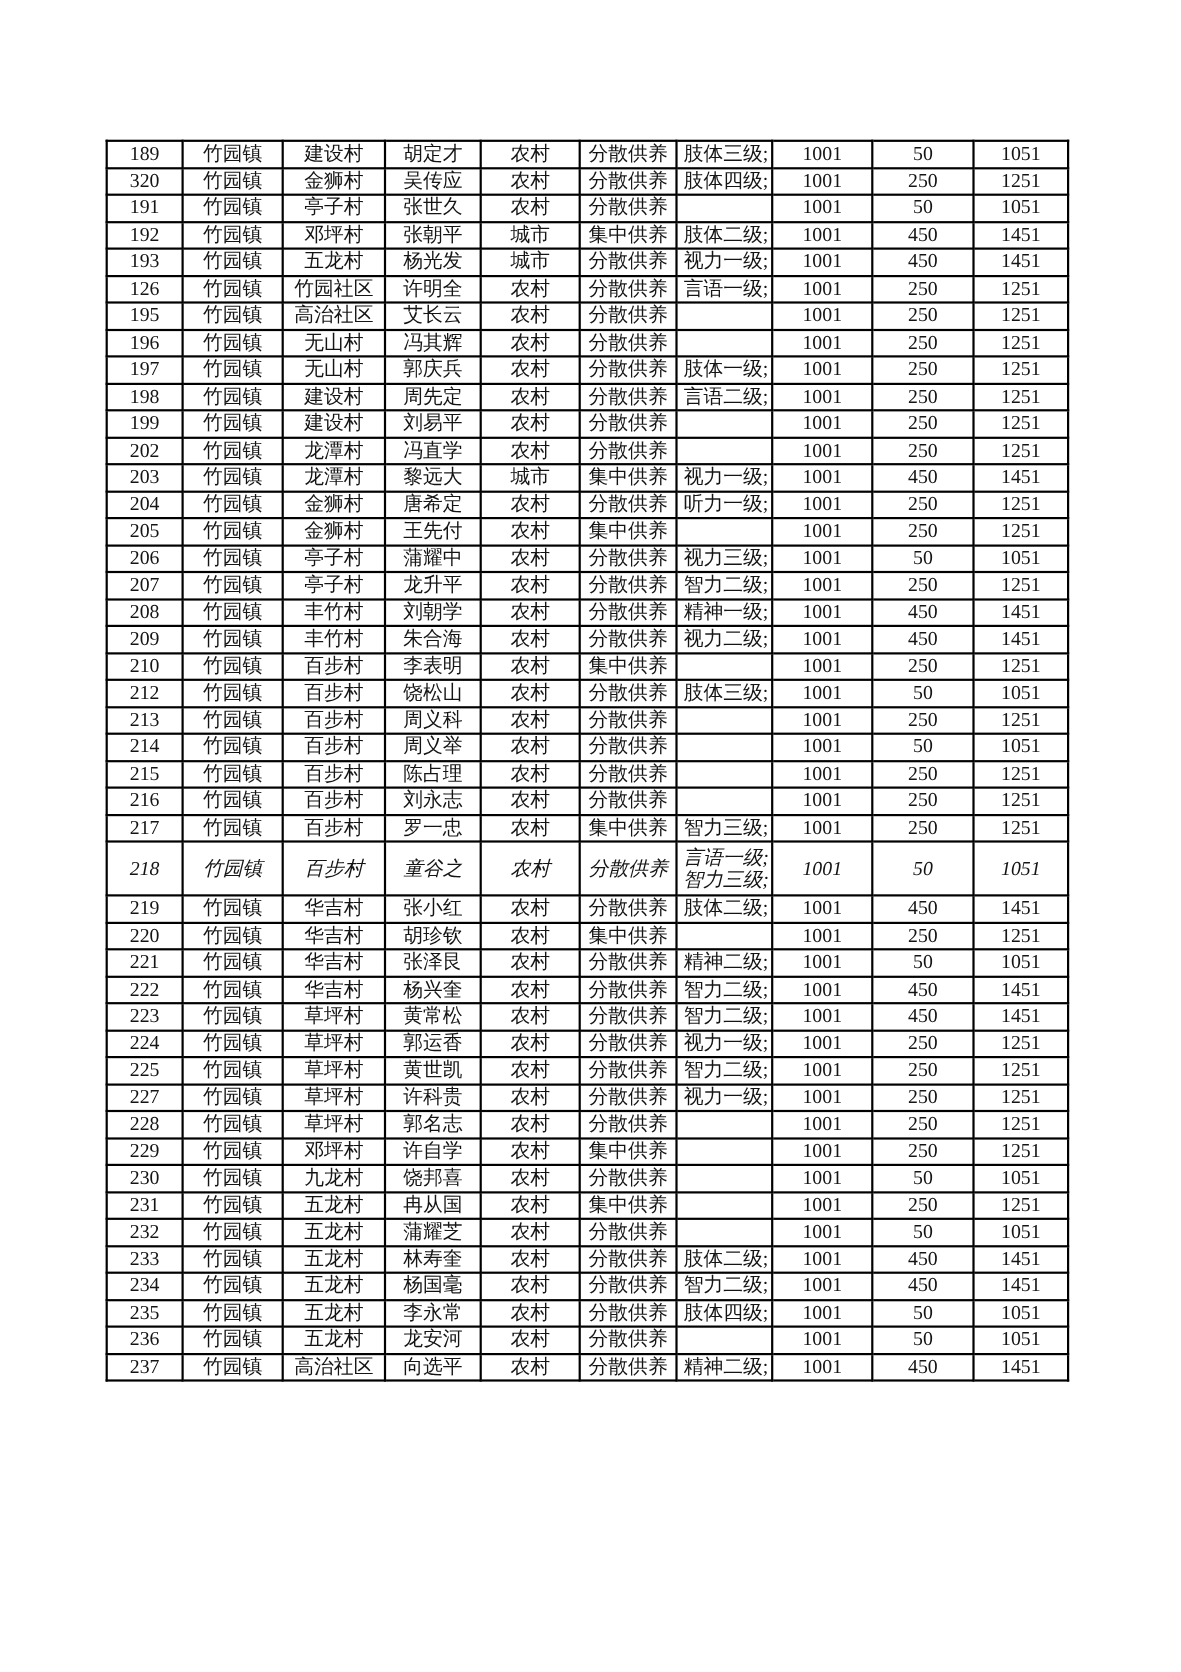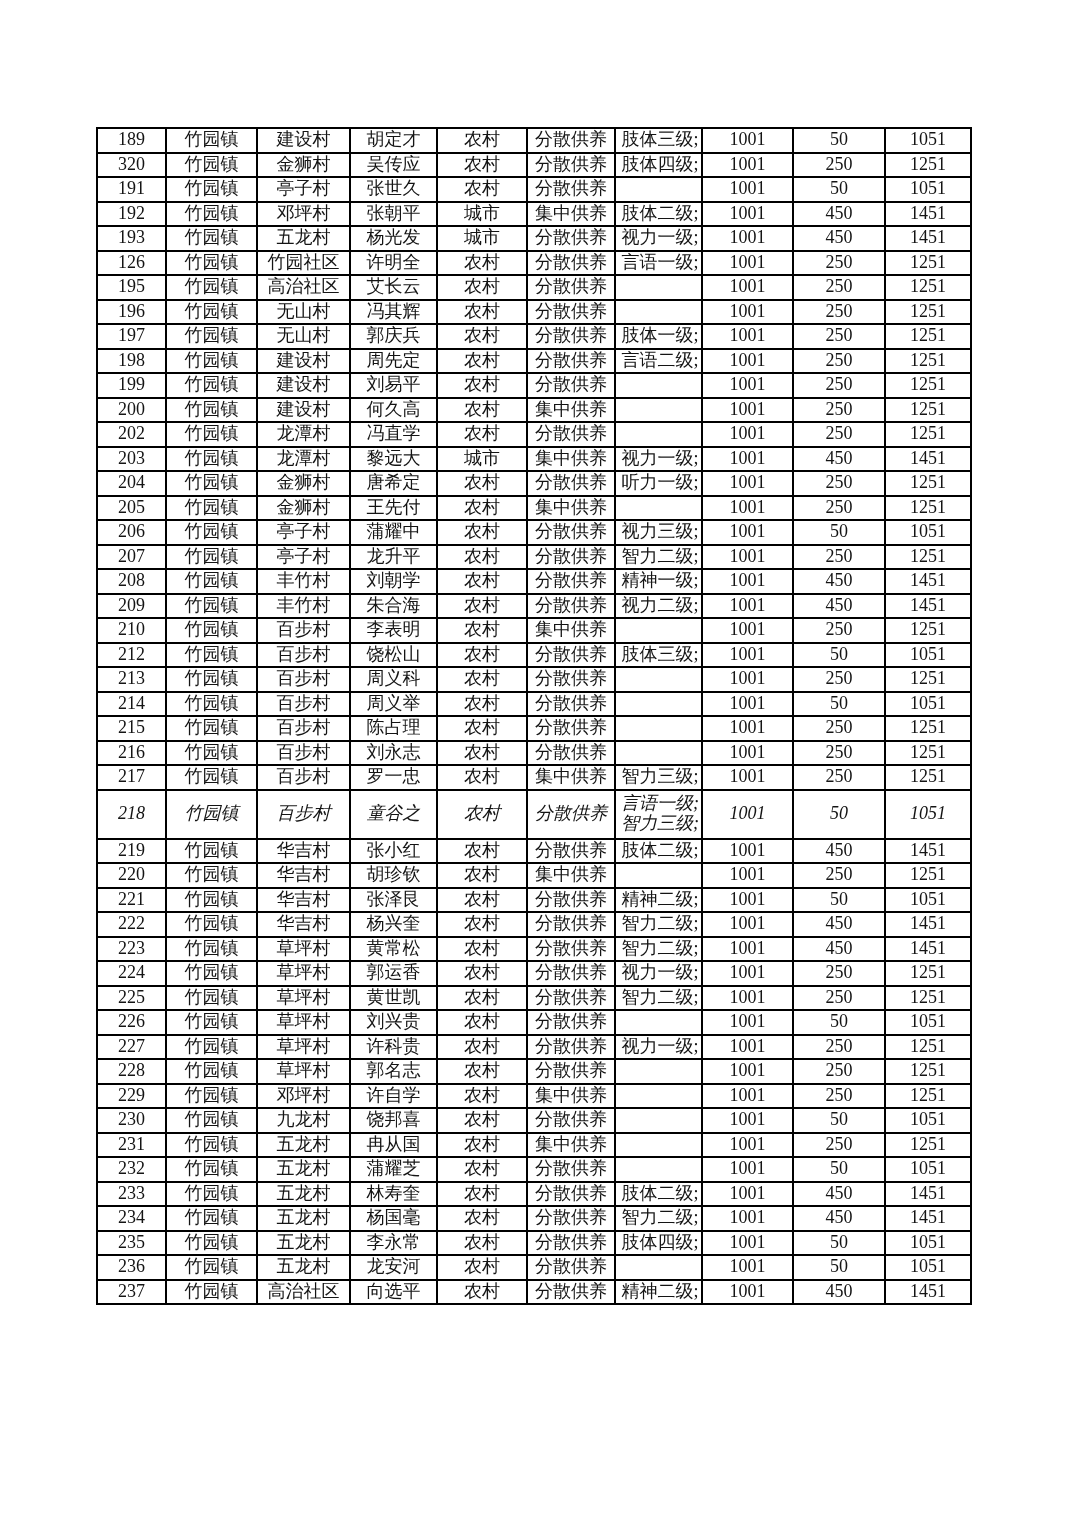--- a/index.html
+++ b/index.html
@@ -194,32 +194,20 @@
     <td>建设村</td>
     <td>刘易平</td>
     <td>农村</td>
     <td>分散供养</td>
     <td class="c-dis"></td>
     <td class="c-num">1001</td>
     <td class="c-num">250</td>
     <td class="c-num">1251</td>
   </tr>
         <tr>
-    <td class="c-num">200</td>
-    <td>竹园镇</td>
-    <td>建设村</td>
-    <td>何久高</td>
-    <td>农村</td>
-    <td>集中供养</td>
-    <td class="c-dis"></td>
-    <td class="c-num">1001</td>
-    <td class="c-num">250</td>
-    <td class="c-num">1251</td>
-  </tr>
-        <tr>
     <td class="c-num">202</td>
     <td>竹园镇</td>
     <td>龙潭村</td>
     <td>冯直学</td>
     <td>农村</td>
     <td>分散供养</td>
     <td class="c-dis"></td>
     <td class="c-num">1001</td>
     <td class="c-num">250</td>
     <td class="c-num">1251</td>
@@ -481,32 +469,20 @@
     <td class="c-num">225</td>
     <td>竹园镇</td>
     <td>草坪村</td>
     <td>黄世凯</td>
     <td>农村</td>
     <td>分散供养</td>
     <td class="c-dis">智力二级;</td>
     <td class="c-num">1001</td>
     <td class="c-num">250</td>
     <td class="c-num">1251</td>
-  </tr>
-        <tr>
-    <td class="c-num">226</td>
-    <td>竹园镇</td>
-    <td>草坪村</td>
-    <td>刘兴贵</td>
-    <td>农村</td>
-    <td>分散供养</td>
-    <td class="c-dis"></td>
-    <td class="c-num">1001</td>
-    <td class="c-num">50</td>
-    <td class="c-num">1051</td>
   </tr>
         <tr>
     <td class="c-num">227</td>
     <td>竹园镇</td>
     <td>草坪村</td>
     <td>许科贵</td>
     <td>农村</td>
     <td>分散供养</td>
     <td class="c-dis">视力一级;</td>
     <td class="c-num">1001</td>

